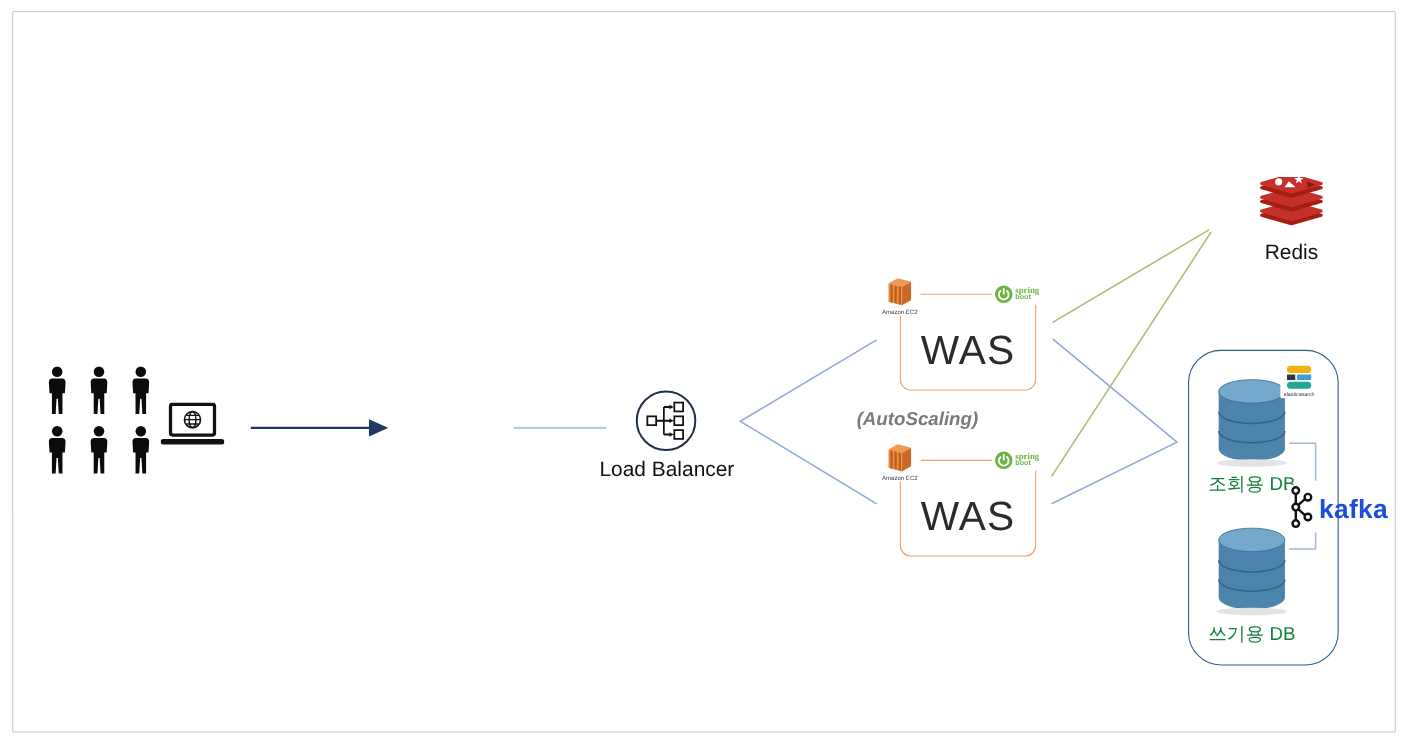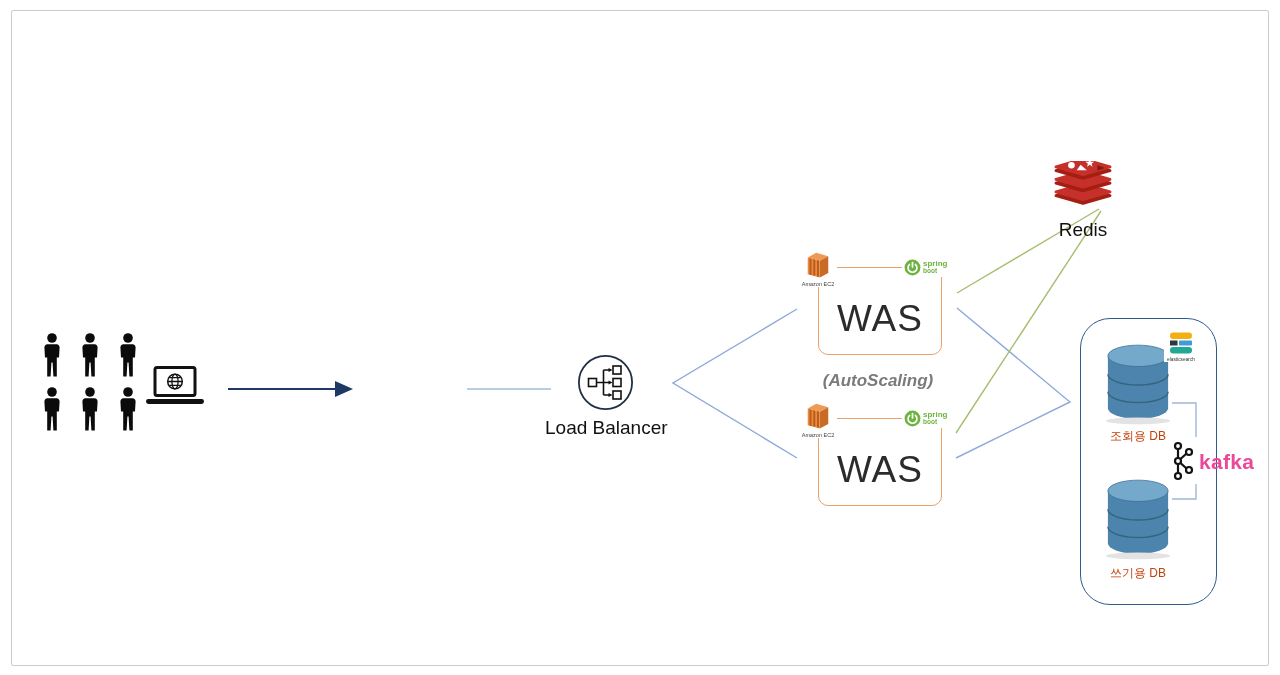--- a/index.html
+++ b/index.html
@@ -14,34 +14,34 @@
          border:1px solid #cbcbcb;border-radius:2px;pointer-events:none;}
   #connect-layer{position:absolute;left:0;top:0;z-index:1;}
   .node{position:absolute;z-index:2;}
   .badge{position:absolute;z-index:3;background:#fff;display:flex;flex-direction:column;align-items:center;}
   .ln-blue{stroke:var(--link-blue);stroke-width:1.4;fill:none;}
   .ln-green{stroke:var(--link-green);stroke-width:1.4;fill:none;}
   .ln-light{stroke:var(--link-blue-light);stroke-width:2;fill:none;}
   .ln-dark{stroke:var(--arrow-dark);stroke-width:2;fill:none;}
   .ln-bracket{stroke:#9FB8D8;stroke-width:1.4;fill:none;}
   .lbl{color:#111;font-size:19px;text-align:center;white-space:nowrap;}
-  .lbl-sm{color:#c2410c;font-size:12px;text-align:center;white-space:nowrap;}
+  .lbl-sm{color:#15803d;font-size:17px;text-align:center;white-space:nowrap;}
   .users{display:grid;grid-template-columns:repeat(3,38px);grid-row-gap:8px;}
   .person{width:24px;height:46px;fill:#0b0b0b;}
   .was-box{border:1.5px solid var(--box-orange);border-radius:10px;
            display:flex;align-items:center;justify-content:center;background:transparent;}
   .was-label{font-size:37px;color:#2b2b2b;letter-spacing:1px;margin-top:16px;}
   .tiny-cap{font-size:5.5px;color:#444;margin-top:1px;white-space:nowrap;}
   .spring-wrap{flex-direction:row;align-items:center;gap:2px;padding:1px 2px;}
   .spring-text{display:flex;flex-direction:column;line-height:1;color:var(--spring-green);}
-  .spring-text .t1{font-size:8px;font-weight:700;}
+  .spring-text .t1{font-size:8px;font-weight:700;font-family:Liberation Serif, serif;}
   .spring-text .t2{font-size:6.5px;font-weight:700;}
   .autoscaling{color:#7a7a7a;font-style:italic;font-weight:600;font-size:17px;text-align:center;white-space:nowrap;}
   .container-box{border:1.5px solid var(--container-blue);border-radius:30px;background:transparent;}
-  .kafka-label{font-size:21px;font-weight:600;color:#ec4899;letter-spacing:.3px;}
+  .kafka-label{font-size:24px;font-weight:600;color:#1d4ed8;letter-spacing:.3px;}
   .es-cap{font-size:4.8px;color:#333;margin-top:1px;}
 </style>
 </head>
 <body>
 
 <div id="canvas">
   <div id="frame"></div>
 
   <svg id="connect-layer" width="1280" height="675">
     <defs>
@@ -129,21 +129,21 @@
       <circle cx="9" cy="9" r="8.4" fill="var(--spring-green)"></circle>
       <path d="M9 3.8 v4.6" stroke="#fff" stroke-width="1.8" stroke-linecap="round"></path>
       <path d="M5.9 5.8 a4.7 4.7 0 1 0 6.2 0" stroke="#fff" stroke-width="1.8" fill="none" stroke-linecap="round"></path>
     </svg>
     <span class="spring-text">
       <span class="t1">spring</span>
       <span class="t2">boot</span>
     </span>
   </div>
 
-  <div class="node autoscaling" style="left:808px;top:371px;width:140px;">(AutoScaling)</div>
+  <div class="node autoscaling" style="left:764px;top:371px;width:140px;">(AutoScaling)</div>
 
   <div class="node was-box" style="left:818px;top:418px;width:122px;height:86px;">
     <span class="was-label">WAS</span>
   </div>
   <div class="badge" style="left:799px;top:401px;width:38px;">
     <svg width="28" height="30" viewBox="0 0 30 32">
       <polygon points="4,8 13,3 26,6.5 17,11.5" fill="#EF9A54"></polygon>
       <polygon points="17,11.5 26,6.5 26,24.5 17,29.5" fill="#C96A26"></polygon>
       <polygon points="4,8 17,11.5 17,29.5 4,26" fill="#E98A3C"></polygon>
       <polygon points="6,8.8 8,9.3 8,26.8 6,26.4" fill="#B85B1E"></polygon>
@@ -157,21 +157,21 @@
       <circle cx="9" cy="9" r="8.4" fill="var(--spring-green)"></circle>
       <path d="M9 3.8 v4.6" stroke="#fff" stroke-width="1.8" stroke-linecap="round"></path>
       <path d="M5.9 5.8 a4.7 4.7 0 1 0 6.2 0" stroke="#fff" stroke-width="1.8" fill="none" stroke-linecap="round"></path>
     </svg>
     <span class="spring-text">
       <span class="t1">spring</span>
       <span class="t2">boot</span>
     </span>
   </div>
 
-  <div class="node" style="left:1052px;top:161px;width:62px;">
+  <div class="node" style="left:1143px;top:161px;width:62px;">
     <svg style="display:block;margin:0 auto;" width="58" height="54" viewBox="0 0 60 56">
       <polygon points="30,28 58,36 30,44 2,36" fill="#A41E11" stroke="#A41E11" stroke-width="3" stroke-linejoin="round"></polygon>
       <polygon points="30,24 58,32 30,40 2,32" fill="var(--redis-red)" stroke="var(--redis-red)" stroke-width="3" stroke-linejoin="round"></polygon>
       <polygon points="30,15 58,23 30,31 2,23" fill="#A41E11" stroke="#A41E11" stroke-width="3" stroke-linejoin="round"></polygon>
       <polygon points="30,11 58,19 30,27 2,19" fill="var(--redis-red)" stroke="var(--redis-red)" stroke-width="3" stroke-linejoin="round"></polygon>
       <polygon points="30,2 58,10 30,18 2,10" fill="#A41E11" stroke="#A41E11" stroke-width="3" stroke-linejoin="round"></polygon>
       <polygon points="30,-2 58,6 30,14 2,6" fill="var(--redis-red)" stroke="var(--redis-red)" stroke-width="3" stroke-linejoin="round"></polygon>
       <circle cx="18" cy="4.5" r="3.4" fill="#fff"></circle>
       <polygon points="37,-2.5 38.2,0.8 41.6,0.8 38.9,2.8 39.9,6 37,4 34.1,6 35.1,2.8 32.4,0.8 35.8,0.8" fill="#fff"></polygon>
       <polygon points="27.5,4 34,9.5 23.5,9.5" fill="#fff"></polygon>

